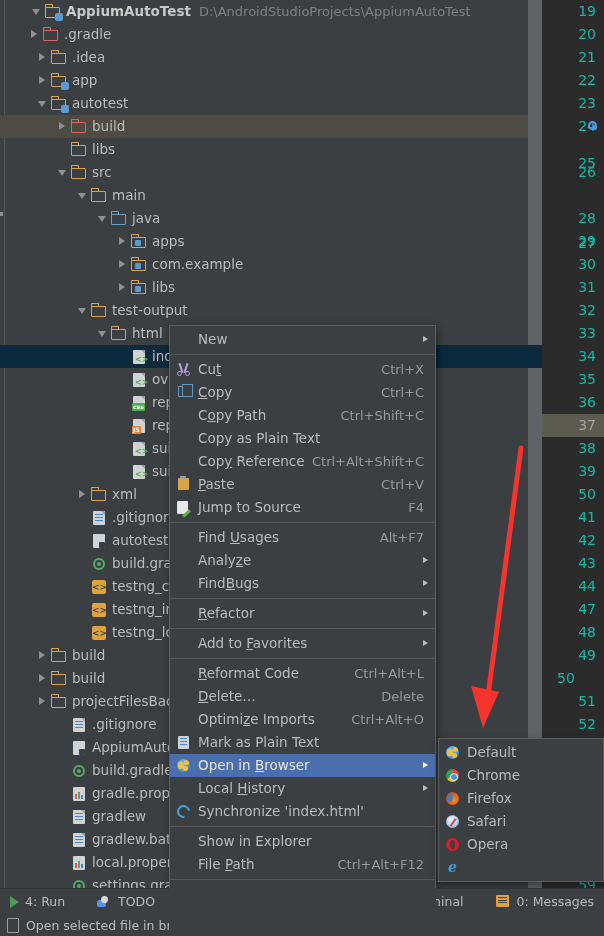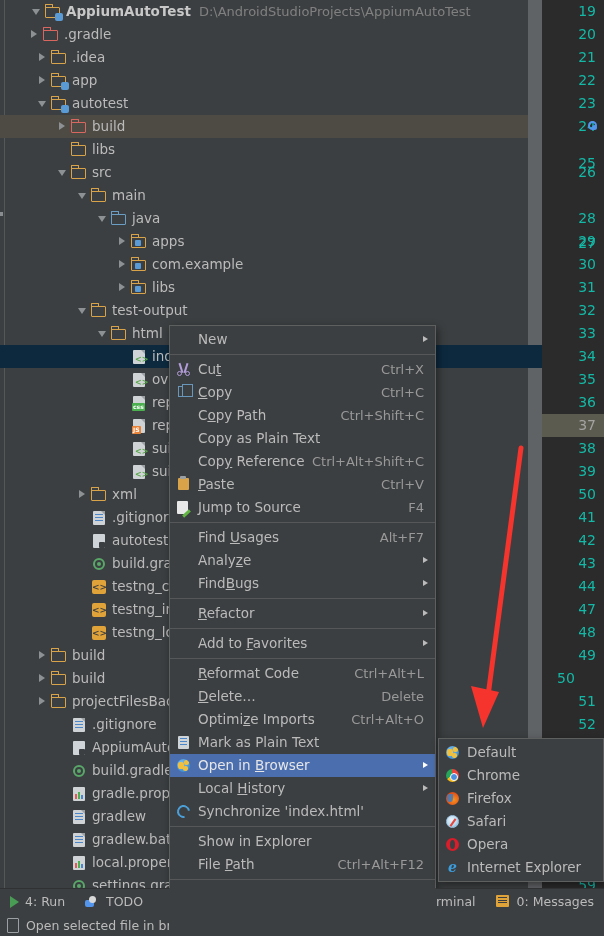--- a/index.html
+++ b/index.html
@@ -157,21 +157,21 @@
   .bopera::after{content:"";position:absolute;left:4px;top:2px;width:5px;height:9px;border-radius:50%;background:#3c3f41;}
   .bie{position:absolute;left:2px;top:1px;width:13px;height:14px;color:#3b9ddd;font-size:14px;
      font-style:italic;font-weight:bold;line-height:14px;text-align:center;font-family:"DejaVu Serif",serif;}
 
   
   .arrow-svg{position:absolute;left:455px;top:440px;width:90px;height:300px;pointer-events:none;}
 
   
   .bottombar{
     position:absolute;left:0;top:888px;width:604px;height:26px;background:#3c3f41;
-    border-top:1px solid #2f3132;display:flex;align-items:center;font-size:12.5px;color:#bbbbbb;
+    border-top:1px solid #2f3132;display:flex;align-items:center;font-size:12.5px;color:#bbbbbb;gap:12px;
   }
   .bb-item{display:flex;align-items:center;height:26px;padding:0 10px;white-space:nowrap;}
   .tri-run{width:0;height:0;border-left:9px solid #499c54;border-top:6px solid transparent;border-bottom:6px solid transparent;margin-right:6px;}
   .todo-ic{position:absolute;left:0;top:2px;width:14px;height:12px;}
   .todo-ic .head{position:absolute;left:4px;top:0;width:7px;height:7px;border-radius:50%;background:#d8d8d8;}
   .todo-ic .bub{position:absolute;left:0;top:4px;width:9px;height:7px;border-radius:2px;background:#5394ec;}
   .term-ic{position:absolute;left:0;top:1px;width:14px;height:12px;background:#2b2b2b;border:1px solid #9aa0a4;border-radius:2px;
      color:#cfd4d8;font-size:7px;line-height:10px;padding-left:1px;font-family:"DejaVu Sans Mono",monospace;}
   .msg-ic{position:absolute;left:0;top:1px;width:13px;height:12px;background:#e0a33a;border-radius:1px;}
   .msg-ic i{position:absolute;left:2px;top:2px;width:9px;height:8px;
@@ -752,21 +752,20 @@
         <div class="bi">
           <span class="bico">
             <span class="bopera"></span>
           </span>
           <span>Opera</span>
         </div>
         <div class="bi">
           <span class="bico">
             <span class="bie">e</span>
           </span>
-          <span>Internet Explorer</span>
         </div>
       </div>
   </div>
 
   <svg class="arrow-svg" viewBox="0 0 90 300">
     <g id="arrow-g">
       <path id="arrow-line" d="M66,8 L33,256" stroke="#f5342e" stroke-width="5" fill="none" stroke-linecap="round"></path>
       <path id="arrow-head" d="M28,288 L16,246 L44,252 Z" fill="#f5342e"></path>
     </g>
   </svg>

